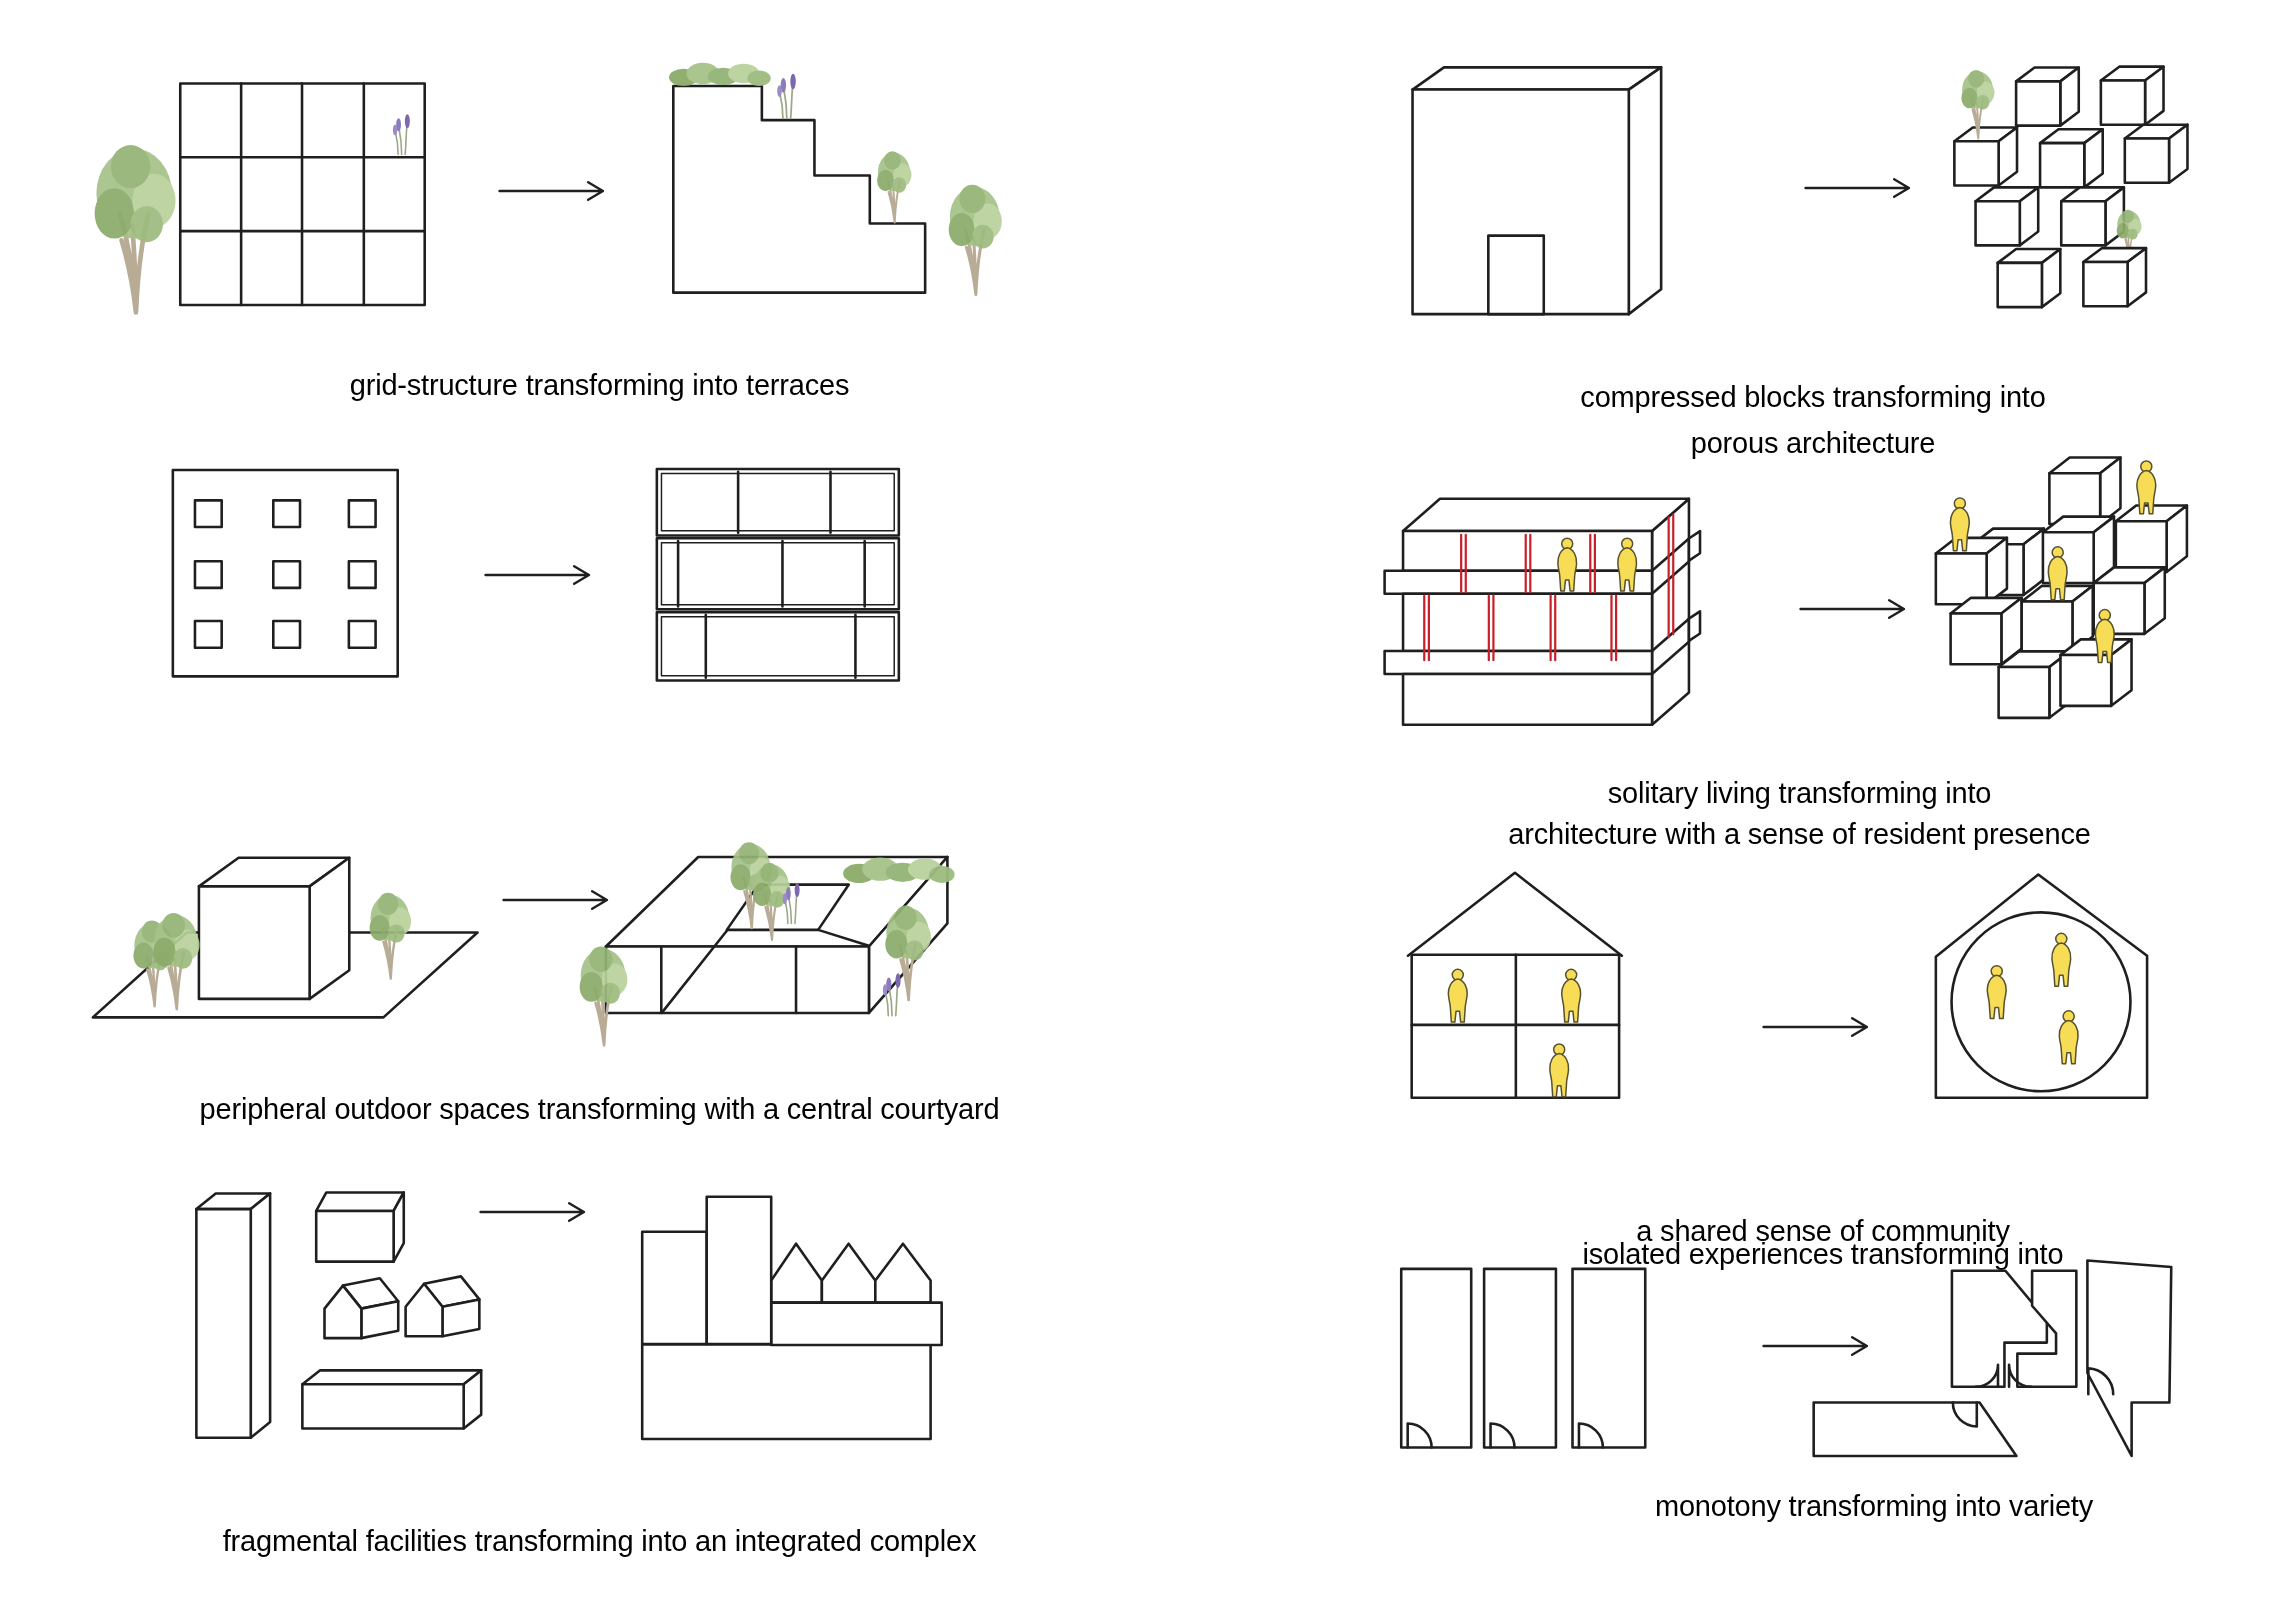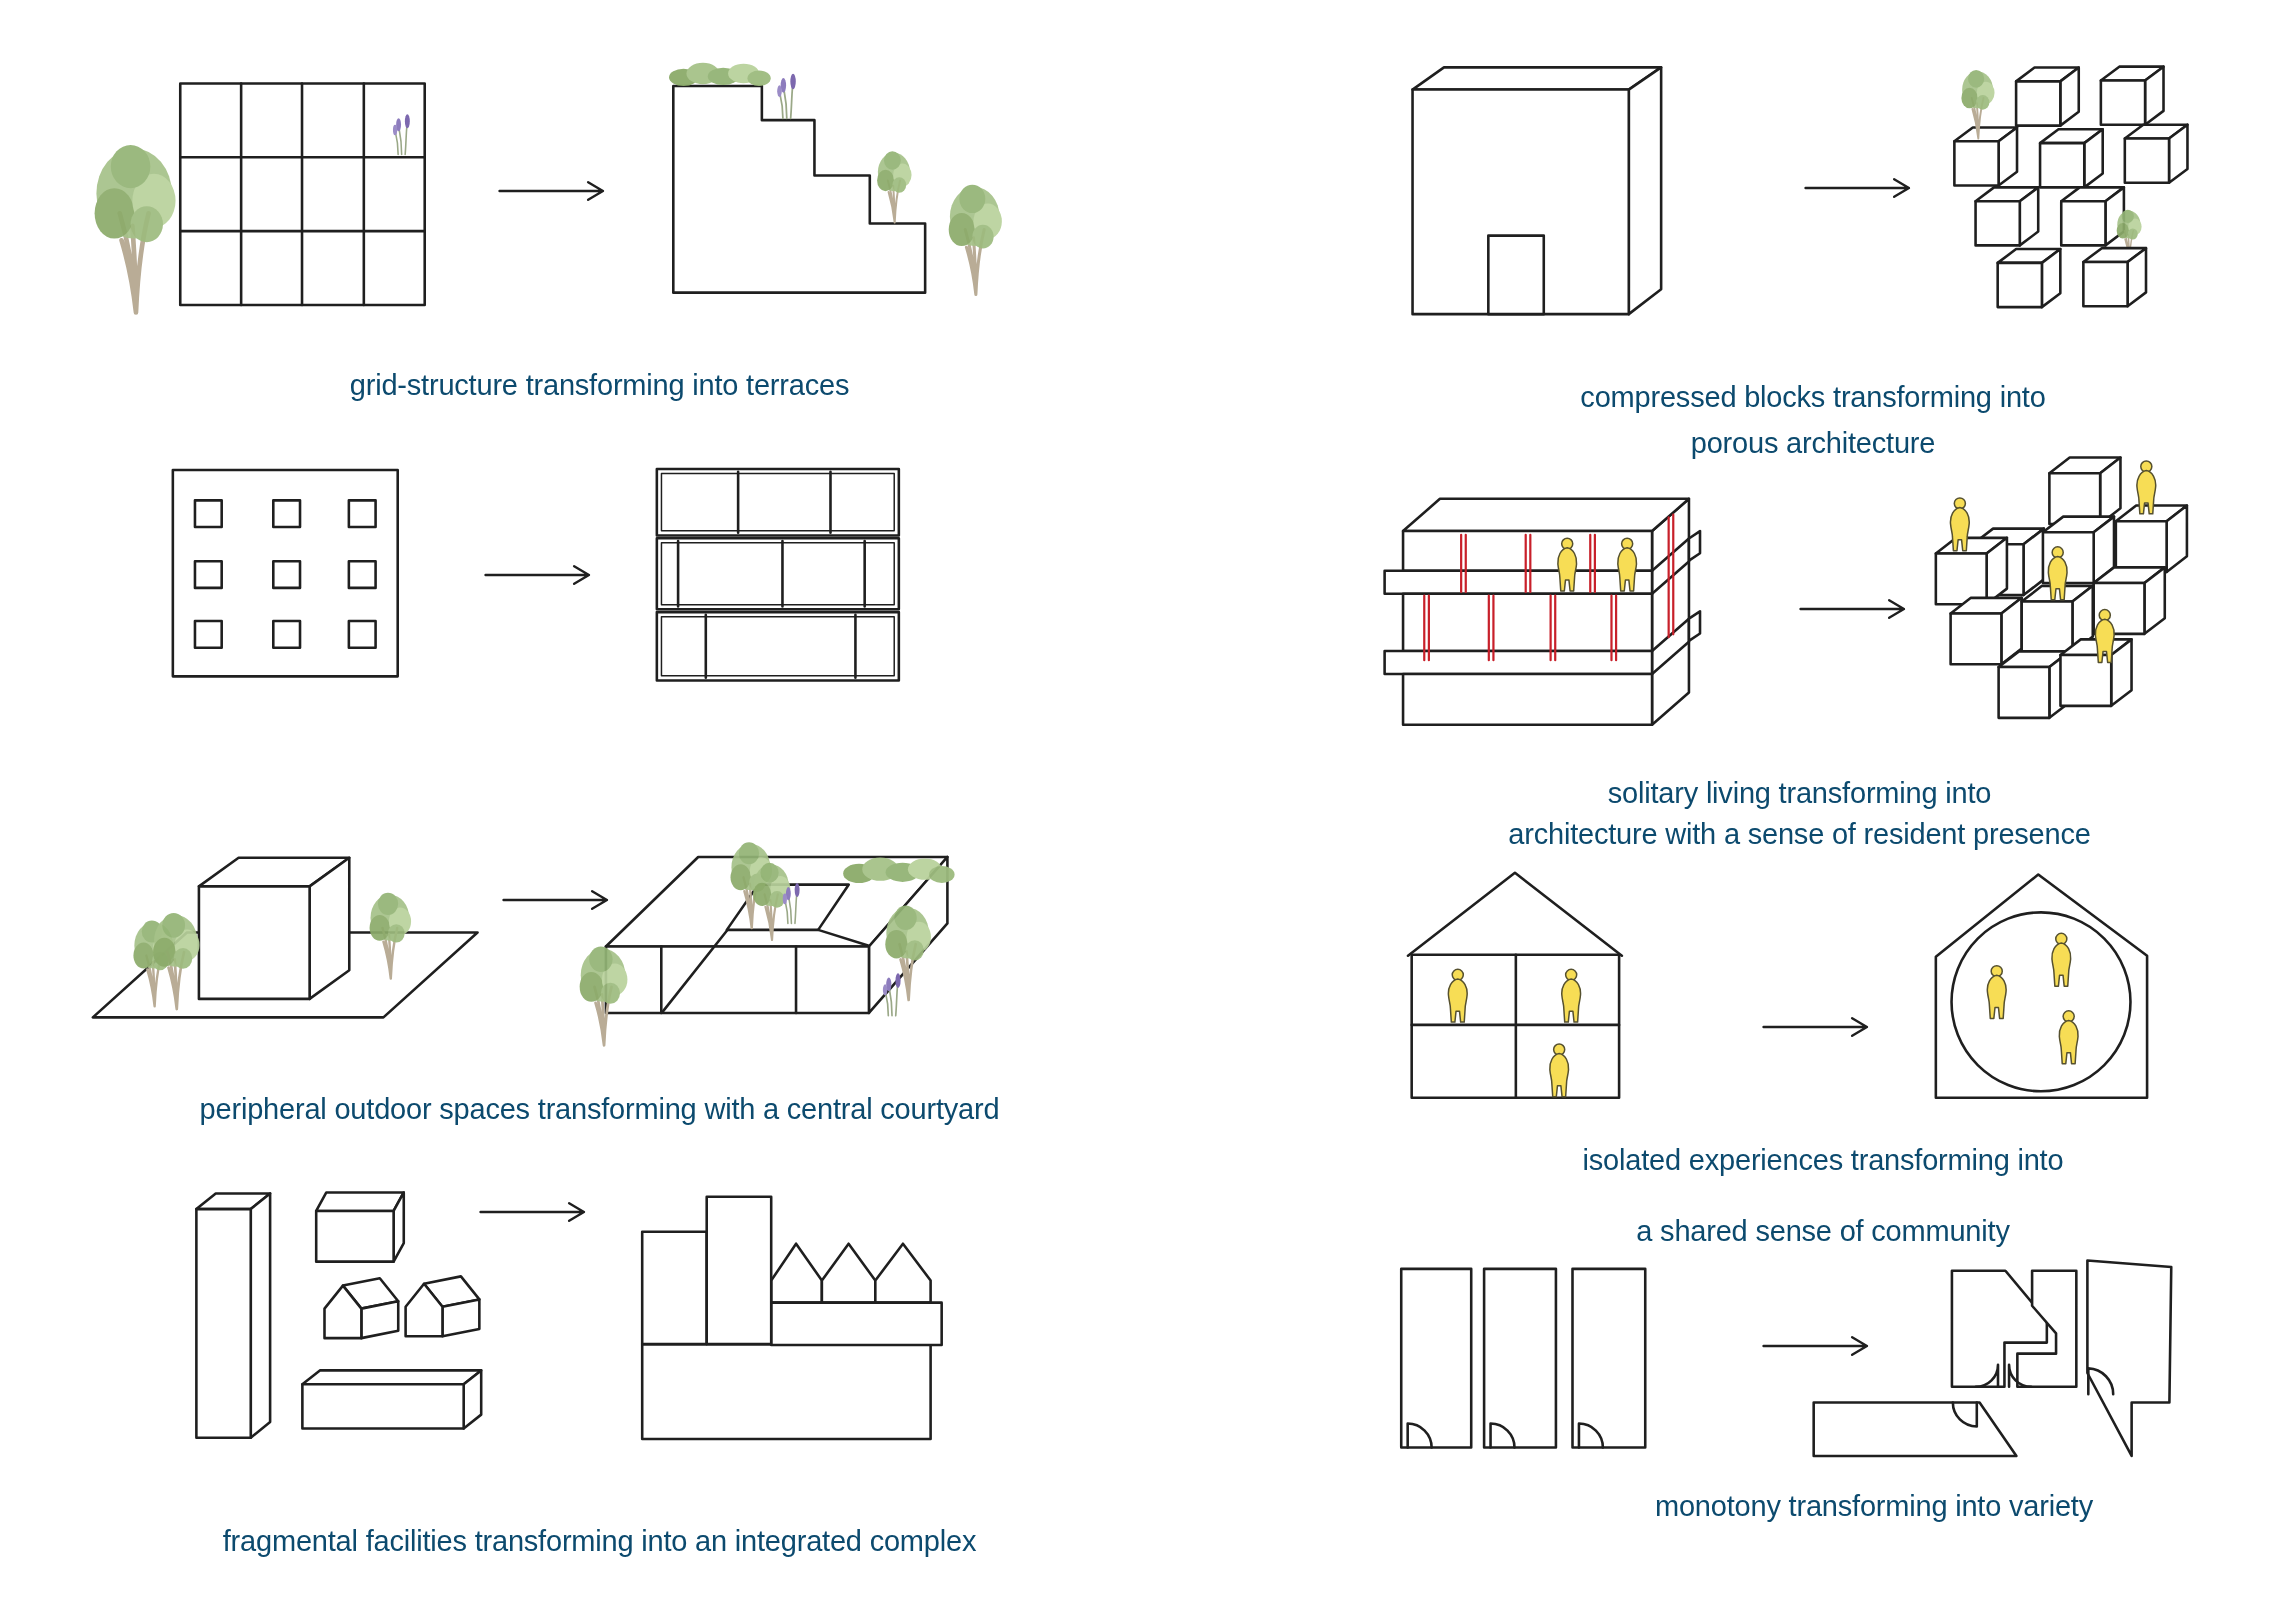--- a/index.html
+++ b/index.html
@@ -1,18 +1,18 @@
 <!DOCTYPE html>
 <html style="font-size:14.8px"><head>
 <meta charset="utf-8">
 <style>
   html,body{margin:0;padding:0;background:#fff;}
   #canvas{position:relative;width:2290px;height:1619px;background:#ffffff;overflow:hidden;
           font-family:"Liberation Sans", sans-serif;}
-  .cap{position:absolute;text-align:center;font-size:29px;color:#0c4a6e;letter-spacing:-0.2px;
+  .cap{position:absolute;text-align:center;font-size:29px;color:#000000;letter-spacing:-0.2px;
        line-height:41px;white-space:nowrap;}
   svg{position:absolute;overflow:visible;}
   .lnf{fill:#ffffff;stroke:#1f1f1f;stroke-width:2.8;stroke-linejoin:round;}
   .ln{fill:none;stroke:#1f1f1f;stroke-width:2.8;stroke-linejoin:round;stroke-linecap:round;}
   .thin{stroke-width:1.6;}
   .red{fill:none;stroke:#c8202a;stroke-width:2.4;stroke-linecap:round;}
 </style>
 </head>
 <body>
 
@@ -282,21 +282,21 @@
   </svg>
 
   <svg style="left:1934px;top:868px" width="226" height="240" viewBox="0 0 245 260">
     <path class="lnf" d="M2,249 L2,96 L113,7 L231,95 L231,249 Z"></path>
     <circle class="lnf" stroke-width="2.6" cx="116" cy="145" r="97"></circle>
     <use href="#person" xlink:href="#person" transform="translate(68,163) scale(1.25)"></use>
     <use href="#person" xlink:href="#person" transform="translate(138,128) scale(1.25)"></use>
     <use href="#person" xlink:href="#person" transform="translate(146,212) scale(1.25)"></use>
   </svg>
 
-  <div class="cap" style="left:1454px;top:1140px;width:738px">isolated experiences transforming into</div>
+  <div class="cap" style="left:1454px;top:1234px;width:738px">isolated experiences transforming into</div>
   <div class="cap" style="left:1454px;top:1211px;width:738px">a shared sense of community</div>
 
   <svg style="left:1399px;top:1267px" width="254" height="186" viewBox="0 0 275 202">
     <g class="lnf">
       <rect x="2" y="2" width="76" height="194"></rect>
       <rect x="92" y="2" width="78" height="194"></rect>
       <rect x="188" y="2" width="79" height="194"></rect>
       <path class="ln" stroke-width="2.2" d="M9,196 V170 A26,26 0 0 1 35,196"></path>
       <path class="ln" stroke-width="2.2" d="M99,196 V170 A26,26 0 0 1 125,196"></path>
       <path class="ln" stroke-width="2.2" d="M195,196 V170 A26,26 0 0 1 221,196"></path>

